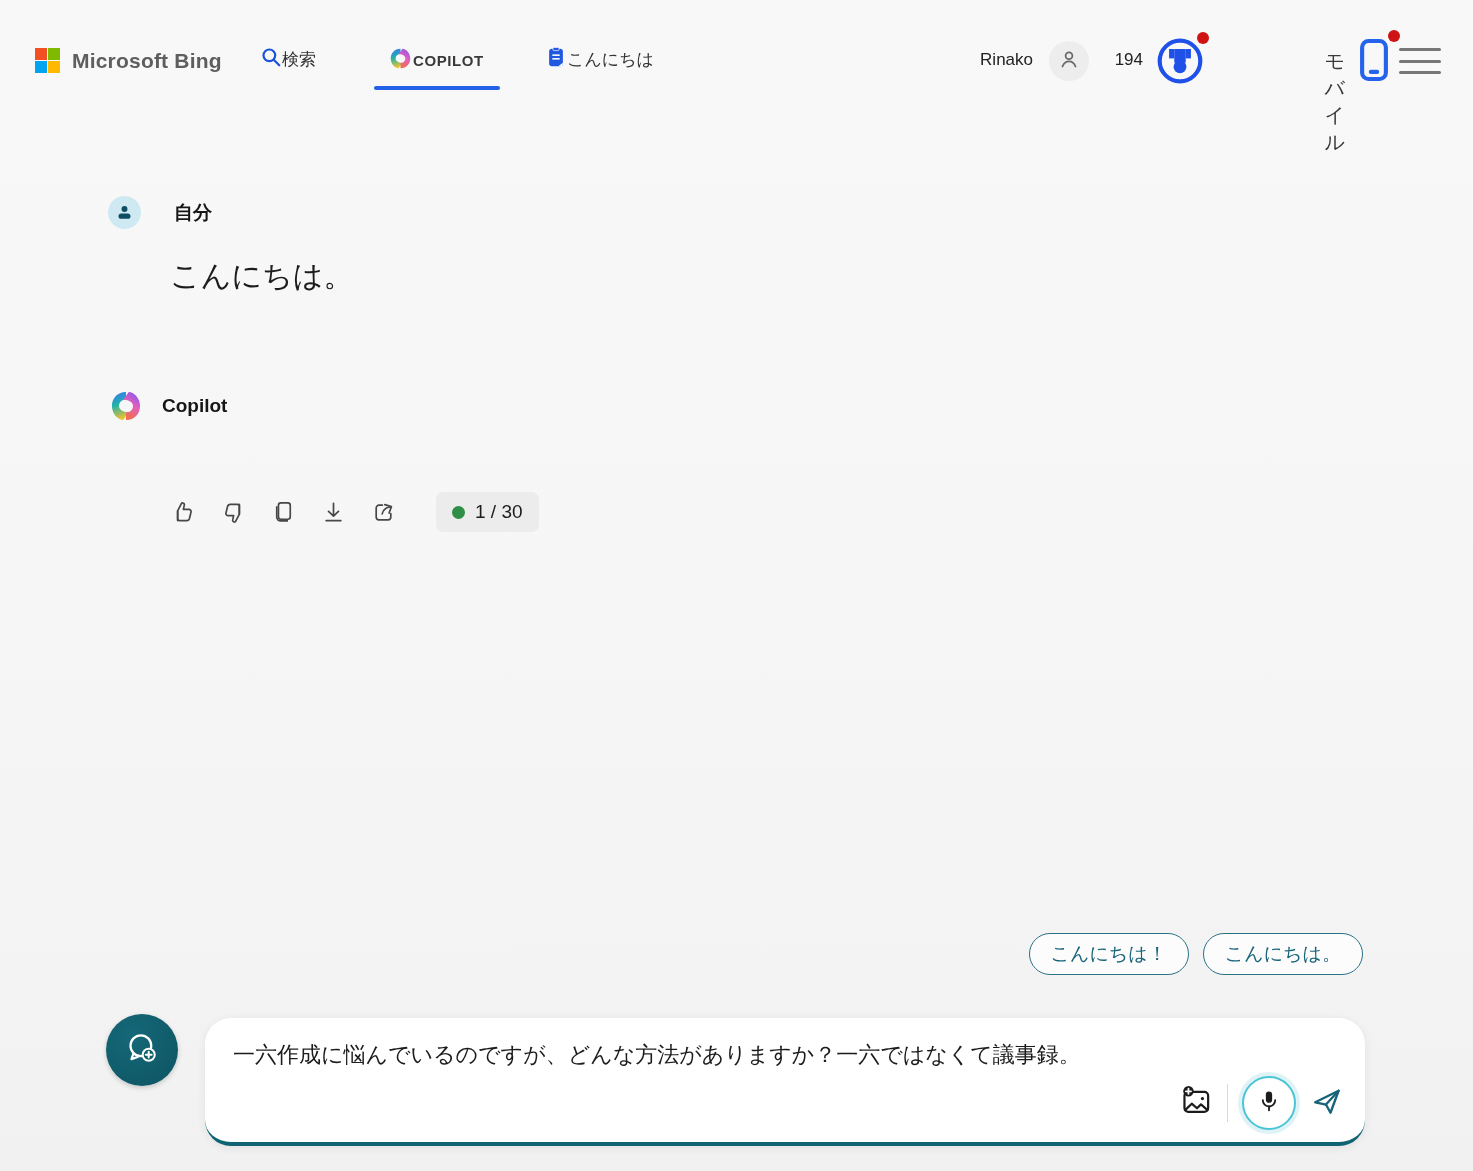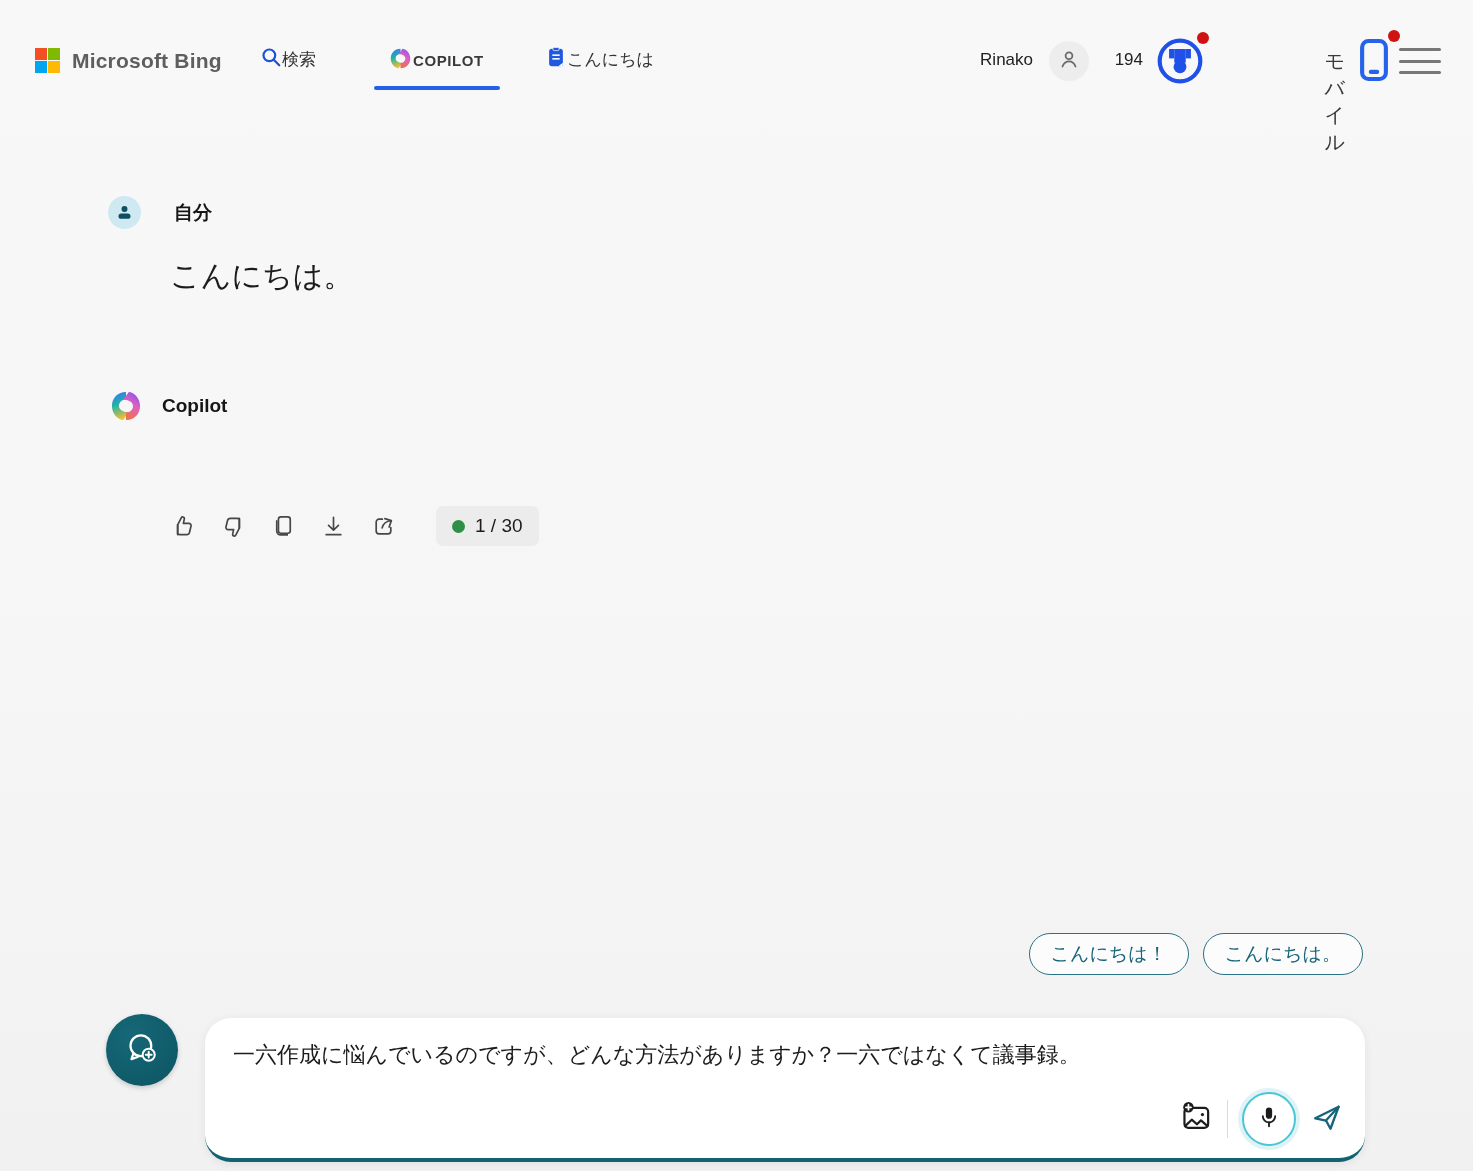--- a/index.html
+++ b/index.html
@@ -44,34 +44,34 @@
   .avatar-user { width: 33px; height: 33px; border-radius: 50%; background: #cfe9f3; display: flex; align-items: center; justify-content: center; }
   .copilot-logo { width: 36px; height: 36px; }
   .sender { font-size: 19px; font-weight: 700; color: #161616; }
   .msg-text { margin-left: 62px; font-size: 30px; color: #1c1c1c; line-height: 1.45; font-family: Liberation Mono, monospace; }
   .block-user { top: 196px; }
   .block-user .msg-text { margin-top: 28px; }
   .block-bot { top: 388px; }
   .block-bot .msg-head { gap: 18px; }
   .block-bot .msg-text { margin-top: 26px; }
 
-  .action-row { position: absolute; left: 168px; top: 506px; display: flex; align-items: center; gap: 20px; }
+  .action-row { position: absolute; left: 168px; top: 492px; display: flex; align-items: center; gap: 20px; }
   .action-btn { width: 30px; height: 30px; color: #474747; cursor: pointer; display: flex; align-items: center; justify-content: center; }
   .action-btn svg { width: 27px; height: 27px; }
   .counter-badge { margin-left: 18px; height: 40px; background: #ececec; border-radius: 7px; display: flex; align-items: center; gap: 10px; padding: 0 16px; }
   .counter-dot { width: 13px; height: 13px; border-radius: 50%; background: #2f8f47; }
   .counter-text { font-size: 19px; color: #1c1c1c; }
 
   
   .chips { position: absolute; top: 933px; right: 110px; display: flex; gap: 14px; text-align: right; }
   .chip { height: 42px; display: flex; align-items: center; padding: 0 21px; border: 1.6px solid #2a7286; border-radius: 21px; background: #fcfcfd; color: #186579; font-size: 19px; cursor: pointer; white-space: nowrap; }
 
   
   .newchat-btn { position: absolute; left: 106px; top: 1014px; width: 72px; height: 72px; border-radius: 50%; background: radial-gradient(circle at 35% 30%, #156878, #0d5462); display: flex; align-items: center; justify-content: center; cursor: pointer; box-shadow: 0 2px 5px rgba(0,0,0,0.18); }
-  .composer { position: absolute; left: 205px; top: 1018px; width: 1160px; height: 144px; background: #fff; border-radius: 26px; border-bottom: 4px solid #0f6372; box-shadow: 0 2px 10px rgba(0,0,0,0.07); }
+  .composer { position: absolute; left: 205px; top: 1018px; width: 1160px; height: 128px; background: #fff; border-radius: 26px; border-bottom: 4px solid #0f6372; box-shadow: 0 2px 10px rgba(0,0,0,0.07); }
   .composer-input { position: absolute; left: 28px; top: 22px; right: 200px; font-size: 22px; color: #1c1c1c; line-height: 1.4; outline: none; }
   .composer-tools { position: absolute; right: 22px; bottom: 12px; display: flex; align-items: center; gap: 14px; }
   .tool-btn { cursor: pointer; display: flex; align-items: center; justify-content: center; }
   .img-btn svg { width: 34px; height: 34px; }
   .tool-divider { width: 1.5px; height: 38px; background: #d9d9d9; }
   .mic-btn { width: 54px; height: 54px; border-radius: 50%; border: 2.5px solid #49c5d6; box-shadow: 0 0 0 4px #dff3f6; display: flex; align-items: center; justify-content: center; background: #fff; }
   .mic-btn svg { width: 26px; height: 26px; }
   .send-btn svg { width: 33px; height: 33px; }
 </style>
 </head>

